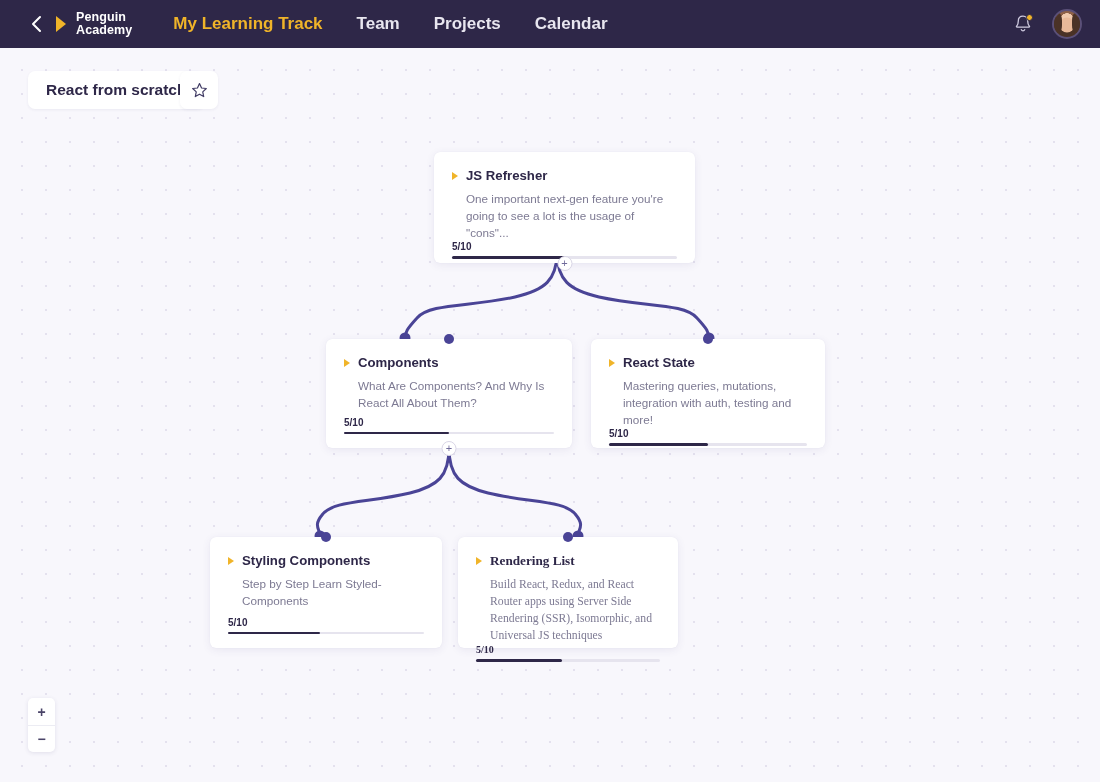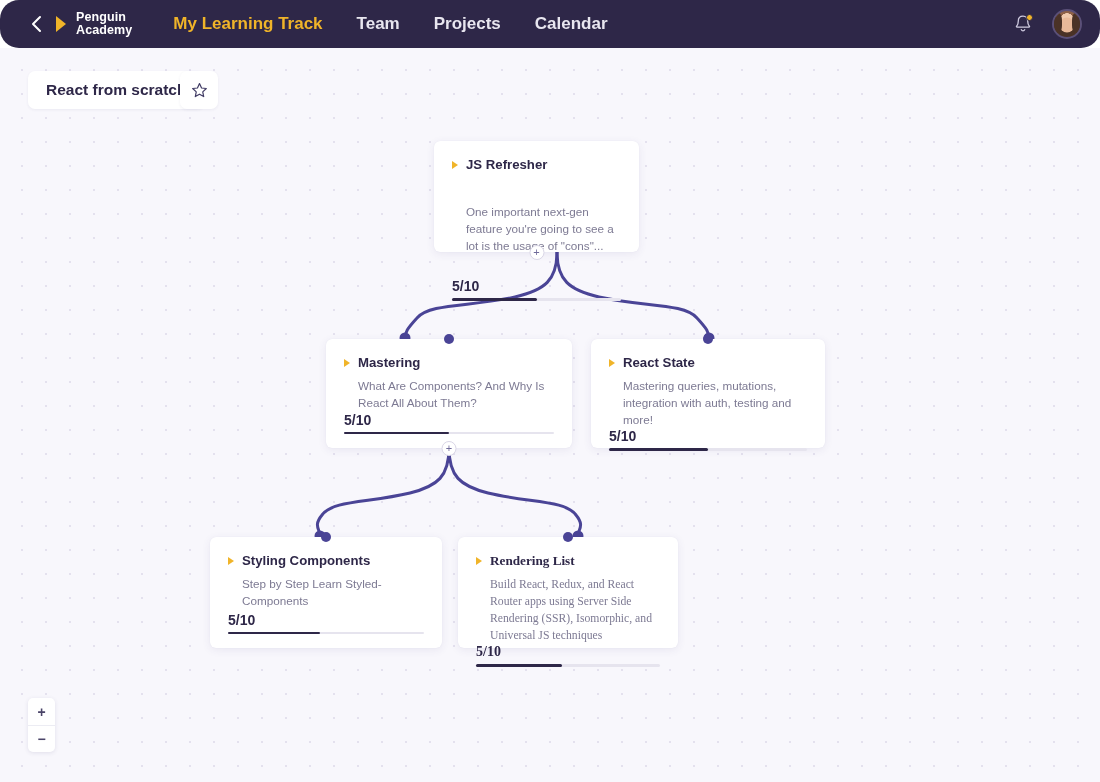--- a/index.html
+++ b/index.html
@@ -9,21 +9,21 @@
     background: #ffffff;
     overflow: hidden;
   }
 
   #app { position: relative; width: 1100px; height: 782px; background:#fff; }
 
   
   .navbar {
     position: absolute; top:0; left:0; width:1100px; height:48px;
     background:#2e2748;
-    display:flex; align-items:center;border-radius:19px;
+    display:flex; align-items:center;
   }
   .nav-left { display:flex; align-items:center; padding-left:30px; }
   .back-chevron {
     width:14px; height:18px; margin-right:10px; cursor:pointer;
     display:flex; align-items:center; justify-content:center;
   }
   .back-chevron svg { display:block; }
   .logo-mark { margin-right:9px; display:flex; align-items:center; }
   .logo-text {
     color:#ffffff; font-weight:bold; font-size:12.5px; line-height:13px;
@@ -101,21 +101,21 @@
     width:0;height:0;border-left:6px solid #f0b429;
     border-top:4px solid transparent;border-bottom:4px solid transparent;
     margin-right:8px; flex:none;
   }
   .card-title { font-size:13.2px; font-weight:bold; color:#2e2748; white-space:nowrap; }
   .card-desc {
     font-size:11.7px; line-height:17px; color:#7d7a93;
     margin-left:14px; margin-right:4px;
   }
   .card-foot { margin-top:auto; padding-bottom:0; }
-  .prog-label { font-size:14px; font-weight:bold; color:#2e2748; margin-bottom:4px; }
+  .prog-label { font-size:10px; font-weight:bold; color:#2e2748; margin-bottom:4px; }
   .prog-track {
     position:relative; height:2.5px; background:#e6e4ee; border-radius:2px;
     margin-bottom:14px;
   }
   .prog-fill { position:absolute; left:0; top:0; height:2.5px; background:#2e2748; border-radius:2px; }
 
   .plus-node {
     position:absolute; left:50%; bottom:-8px; transform:translateX(-50%);
     width:15px; height:15px; border-radius:50%;
     background:#ffffff; border:1px solid #d9d6e6;
@@ -206,40 +206,40 @@
       <path d="M557,204 C557,232 569,242 599,249 C644,259 684,255 697,270 C707,281 709,284 709,291" fill="none" stroke="#4a4496" stroke-width="3" stroke-linecap="round"></path>
       <circle cx="405" cy="290" r="5.5" fill="#4a4496"></circle>
       <circle cx="709" cy="290" r="5.5" fill="#4a4496"></circle>
 
       <path d="M449,400 C449,428 438,438 410,445 C368,455 333,452 322,467 C313,478 320,481 320,488" fill="none" stroke="#4a4496" stroke-width="3" stroke-linecap="round"></path>
       <path d="M449,400 C449,428 460,438 488,445 C530,455 565,452 576,467 C585,478 578,481 578,488" fill="none" stroke="#4a4496" stroke-width="3" stroke-linecap="round"></path>
       <circle cx="320" cy="488" r="5.5" fill="#4a4496"></circle>
       <circle cx="578" cy="488" r="5.5" fill="#4a4496"></circle>
     </svg>
 
-    <div class="card" style="left:434px; top:93px; width:205px; height:111px;gap:24px;">
+    <div class="card" style="left:434px; top:104px; width:261px; height:111px;">
       <div class="card-title-row">
         <div class="tri"></div>
         <div class="card-title">JS Refresher</div>
       </div>
       <div class="card-desc">One important next-gen feature you're going to see a lot is the usage of "cons"...</div>
       <div class="card-foot">
         <div class="prog-label">5/10</div>
         <div class="prog-track">
           <div class="prog-fill" style="width:50%"></div>
         </div>
       </div>
       <div class="plus-node">+</div>
     </div>
 
     <div class="card" style="left:326px; top:291px; width:246px; height:109px;">
       <div class="in-dot"></div>
       <div class="card-title-row">
         <div class="tri"></div>
-        <div class="card-title">Mastering</div>
+        <div class="card-title">Components</div>
       </div>
       <div class="card-desc">What Are Components? And Why Is React All About Them?</div>
       <div class="card-foot">
         <div class="prog-label">5/10</div>
         <div class="prog-track">
           <div class="prog-fill" style="width:50%"></div>
         </div>
       </div>
       <div class="plus-node">+</div>
     </div>

